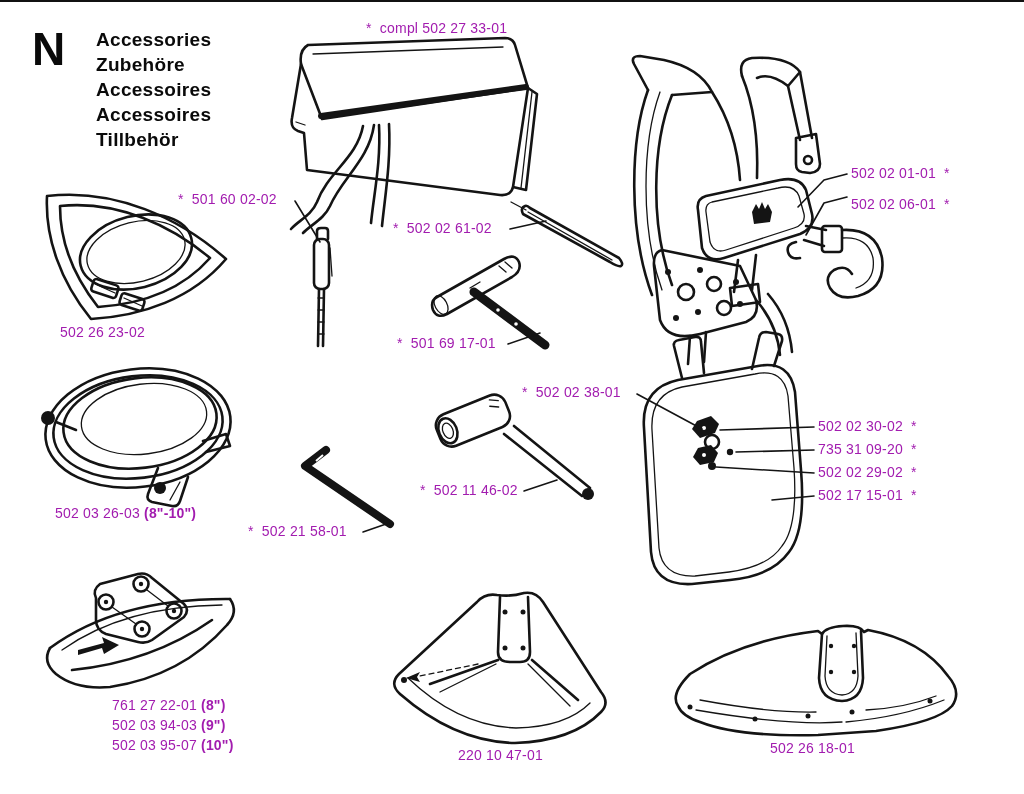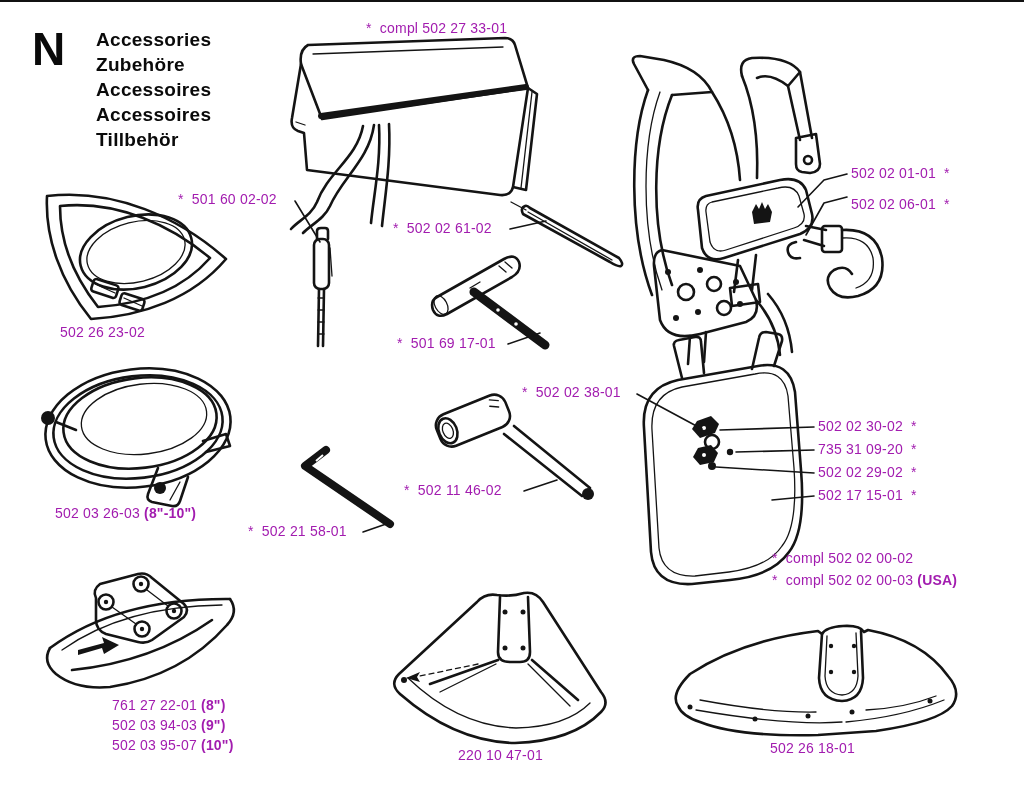--- a/index.html
+++ b/index.html
@@ -241,26 +241,24 @@
 
   <div class="lbl" style="left:366px;top:20px">*&nbsp;&nbsp;compl 502 27 33-01</div>
   <div class="lbl" style="left:178px;top:191px">*&nbsp;&nbsp;501 60 02-02</div>
   <div class="lbl" style="left:60px;top:324px">502 26 23-02</div>
   <div class="lbl" style="left:393px;top:220px">*&nbsp;&nbsp;502 02 61-02</div>
   <div class="lbl" style="left:397px;top:335px">*&nbsp;&nbsp;501 69 17-01</div>
   <div class="lbl" style="left:851px;top:165px">502 02 01-01&nbsp;&nbsp;*</div>
   <div class="lbl" style="left:851px;top:196px">502 02 06-01&nbsp;&nbsp;*</div>
   <div class="lbl" style="left:55px;top:505px"><span>502 03 26-03</span> <b>(8"-10")</b></div>
   <div class="lbl" style="left:248px;top:523px">*&nbsp;&nbsp;502 21 58-01</div>
-  <div class="lbl" style="left:404px;top:482px">*&nbsp;&nbsp;502 11 46-02</div>
+  <div class="lbl" style="left:420px;top:482px">*&nbsp;&nbsp;502 11 46-02</div>
   <div class="lbl" style="left:522px;top:384px">*&nbsp;&nbsp;502 02 38-01</div>
   <div class="lbl" style="left:818px;top:418px">502 02 30-02&nbsp;&nbsp;*</div>
   <div class="lbl" style="left:818px;top:441px">735 31 09-20&nbsp;&nbsp;*</div>
   <div class="lbl" style="left:818px;top:464px">502 02 29-02&nbsp;&nbsp;*</div>
   <div class="lbl" style="left:818px;top:487px">502 17 15-01&nbsp;&nbsp;*</div>
-  <div class="lbl" style="left:772px;top:550px">*&nbsp;&nbsp;compl 502 02 00-02</div>
-  <div class="lbl" style="left:772px;top:572px"><span>*&nbsp;&nbsp;compl 502 02 00-03</span> <b>(USA)</b></div>
   <div class="lbl" style="left:112px;top:697px"><span>761 27 22-01</span> <b>(8")</b></div>
   <div class="lbl" style="left:112px;top:717px"><span>502 03 94-03</span> <b>(9")</b></div>
   <div class="lbl" style="left:112px;top:737px"><span>502 03 95-07</span> <b>(10")</b></div>
   <div class="lbl" style="left:458px;top:747px">220 10 47-01</div>
   <div class="lbl" style="left:770px;top:740px">502 26 18-01</div>
 </div>
 
 </body></html>

